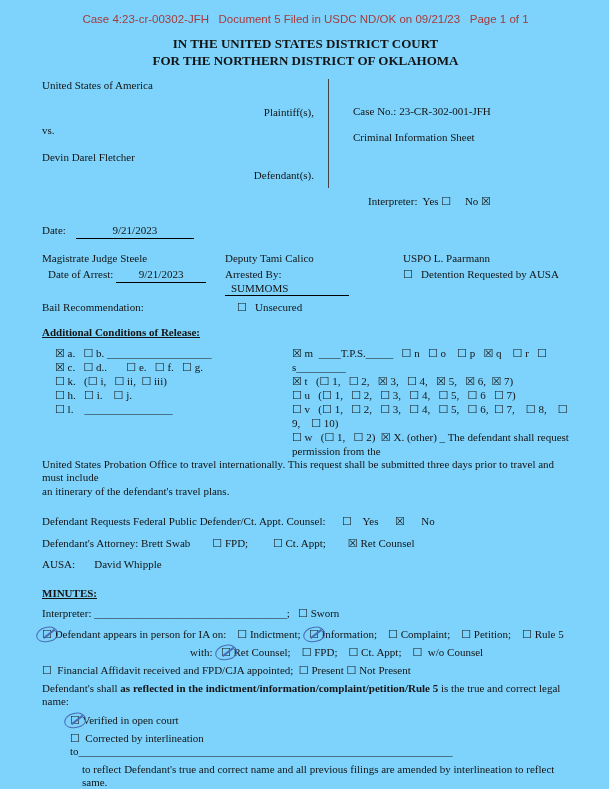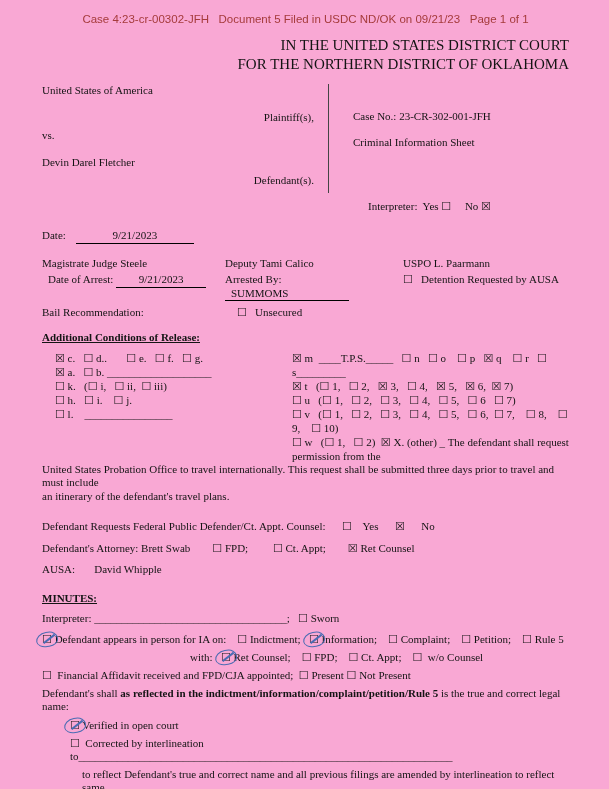--- a/index.html
+++ b/index.html
@@ -1,26 +1,26 @@
 <!DOCTYPE html>
 <html><head>
 <meta charset="utf-8">
 <style>
   html,body{margin:0;padding:0;background:#e8e8e8;}
   .page{
-    position:relative;width:609px;height:789px;margin:0 auto;background:#f9a8d4;
+    position:relative;width:609px;height:789px;margin:0 auto;background:#7dd3fc;
     font-family:"Liberation Serif",serif;font-size:11px;line-height:1.25;color:#141414;
     overflow:hidden;box-sizing:border-box;padding:8px 40px 0 42px;
   }
   .line{white-space:pre-wrap;}
   .stamp{
     text-align:center;color:#a53b3b;font-family:"Liberation Sans",sans-serif;
     font-size:11.5px;margin:4px 0 10px 0;white-space:pre-wrap;
   }
-  .court-title{text-align:right;font-weight:normal;font-size:15px;line-height:1.25;}
+  .court-title{text-align:center;font-weight:bold;font-size:13px;line-height:1.25;}
   .caption{display:flex;margin-top:10px;gap:10px;}
   .cap-left{width:276px;}
   .cap-divider{width:1px;background:#444;}
   .cap-right{padding-left:14px;flex:1;}
   .cap-name{margin-bottom:13px;}
   .cap-role{text-align:right;margin-bottom:5px;padding-right:4px;}
   .cap-vs{margin-bottom:13px;}
   .case-no{margin-top:26px;}
   .sheet-title{margin-top:12px;}
   .interp-line{margin:7px 0 16px 326px;white-space:pre-wrap;}
@@ -107,22 +107,22 @@
     <div class="admin-r3">
       <div class="c1 line">Bail Recommendation:</div>
       <div class="c2 line">☐   Unsecured</div>
     </div>
   </div>
 
   <div class="sec-title">Additional Conditions of Release:</div>
 
   <div class="cond-grid">
     <div class="cond-left">
+      <div class="line">☒ a.   ☐ b. ___________________</div>
       <div class="line">☒ c.   ☐ d..       ☐ e.   ☐ f.   ☐ g.</div>
-      <div class="line">☒ a.   ☐ b. ___________________</div>
       <div class="line">☐ k.   (☐ i,   ☐ ii,  ☐ iii)</div>
       <div class="line">☐ h.   ☐ i.    ☐ j.</div>
       <div class="line">☐ l.    ________________</div>
     </div>
     <div class="cond-right">
       <div class="line">☒ m  ____T.P.S._____   ☐ n   ☐ o    ☐ p   ☒ q    ☐ r   ☐ s_________</div>
       <div class="line">☒ t   (☐ 1,   ☐ 2,   ☒ 3,   ☐ 4,   ☒ 5,   ☒ 6,  ☒ 7)</div>
       <div class="line">☐ u   (☐ 1,   ☐ 2,   ☐ 3,   ☐ 4,   ☐ 5,   ☐ 6   ☐ 7)</div>
       <div class="line">☐ v   (☐ 1,   ☐ 2,   ☐ 3,   ☐ 4,   ☐ 5,   ☐ 6,  ☐ 7,    ☐ 8,    ☐ 9,    ☐ 10)</div>
       <div class="line">☐ w   (☐ 1,   ☐ 2)  ☒ X. (other) _ The defendant shall request permission from the</div>

